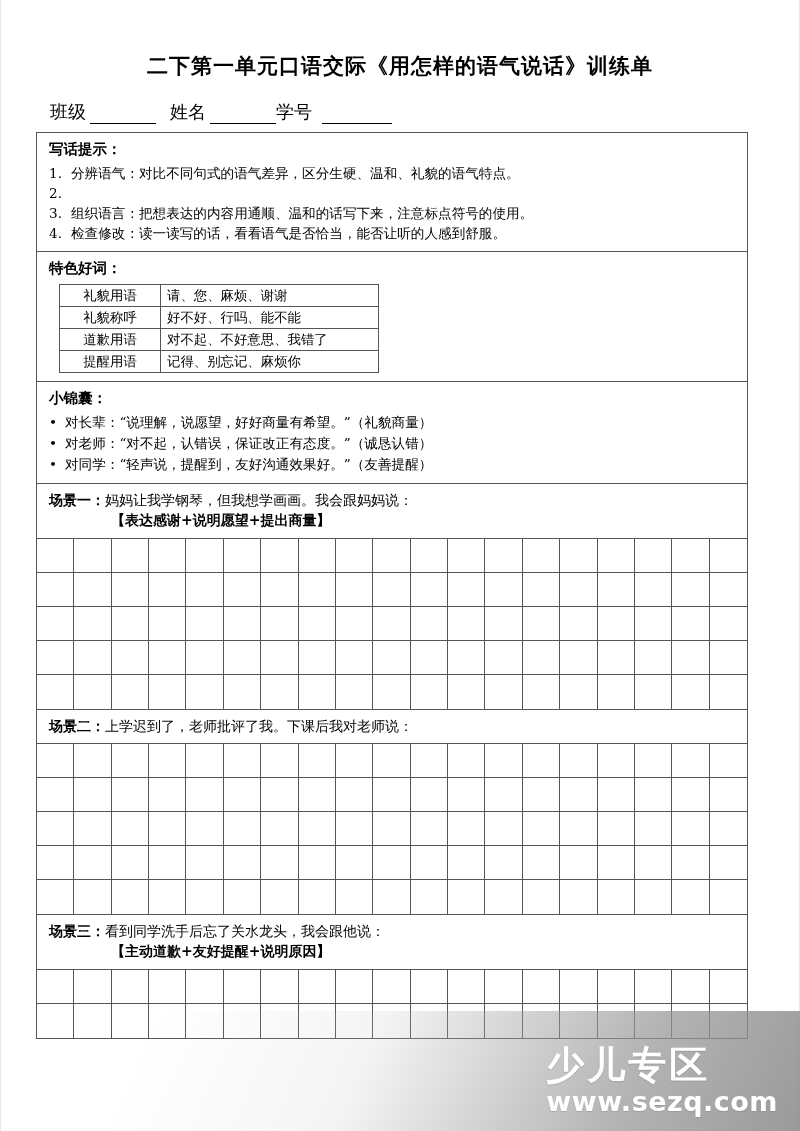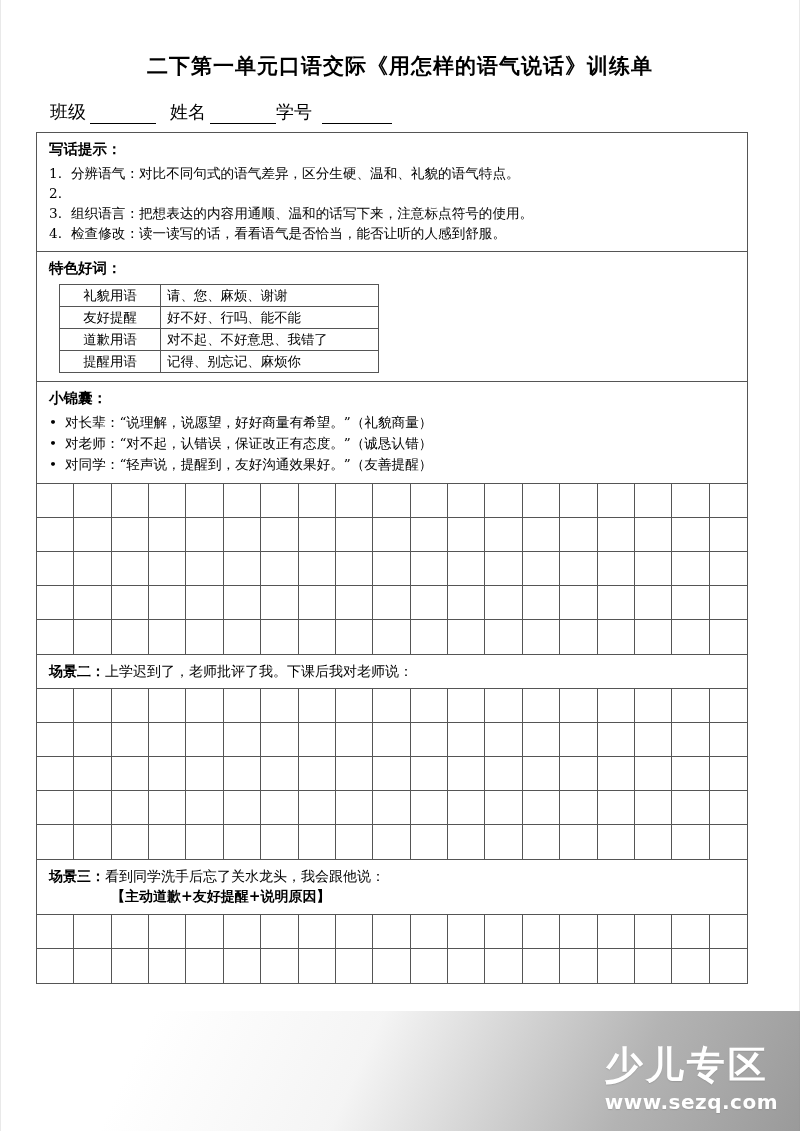--- a/index.html
+++ b/index.html
@@ -221,21 +221,21 @@
     font-family: "DejaVu Sans", "Liberation Sans", sans-serif;
     font-size: 38px;
     font-weight: bold;
     color: #ffffff;
     letter-spacing: 3px;
     line-height: 42px;
     text-shadow: 0 1px 1px rgba(120,120,120,0.35);
   }
   .wm-url {
     font-family: "DejaVu Sans", "Liberation Sans", sans-serif;
-    font-size: 20px;
+    font-size: 27px;
     font-weight: bold;
     color: #ffffff;
     letter-spacing: 0.5px;
     line-height: 30px;
     margin-top: 1px;
     text-shadow: 0 1px 1px rgba(120,120,120,0.35);
   }
 </style>
 </head>
 <body>
@@ -281,21 +281,21 @@
     <div class="section">
       <div class="sec-head">特色好词：</div>
       <div class="vocab-wrap">
         <table class="vocab">
           <tbody>
             <tr>
               <td class="k">礼貌用语</td>
               <td class="v">请、您、麻烦、谢谢</td>
             </tr>
             <tr>
-              <td class="k">友好提醒</td>
+              <td class="k">礼貌称呼</td>
               <td class="v">好不好、行吗、能不能</td>
             </tr>
             <tr>
               <td class="k">道歉用语</td>
               <td class="v">对不起、不好意思、我错了</td>
             </tr>
             <tr>
               <td class="k">提醒用语</td>
               <td class="v">记得、别忘记、麻烦你</td>
             </tr>
@@ -315,20 +315,26 @@
           <span class="bullet-dot">•</span>
           <span>对老师：“对不起，认错误，保证改正有态度。”（诚恳认错）</span>
         </li>
         <li>
           <span class="bullet-dot">•</span>
           <span>对同学：“轻声说，提醒到，友好沟通效果好。”（友善提醒）</span>
         </li>
       </ul>
     </div>
 
+    <div class="scenario-head">
+      <div class="scenario-line1">
+        <span class="scenario-label">场景一：</span><span>妈妈让我学钢琴，但我想学画画。我会跟妈妈说：</span>
+      </div>
+      <div class="scenario-line2">【表达感谢+说明愿望+提出商量】</div>
+    </div>
     <div class="grid-block">
       <div class="grid" id="grid-1" style="grid-template-columns: repeat(19, 1fr);">
           <div class="cell"></div>
           <div class="cell"></div>
           <div class="cell"></div>
           <div class="cell"></div>
           <div class="cell"></div>
           <div class="cell"></div>
           <div class="cell"></div>
           <div class="cell"></div>

